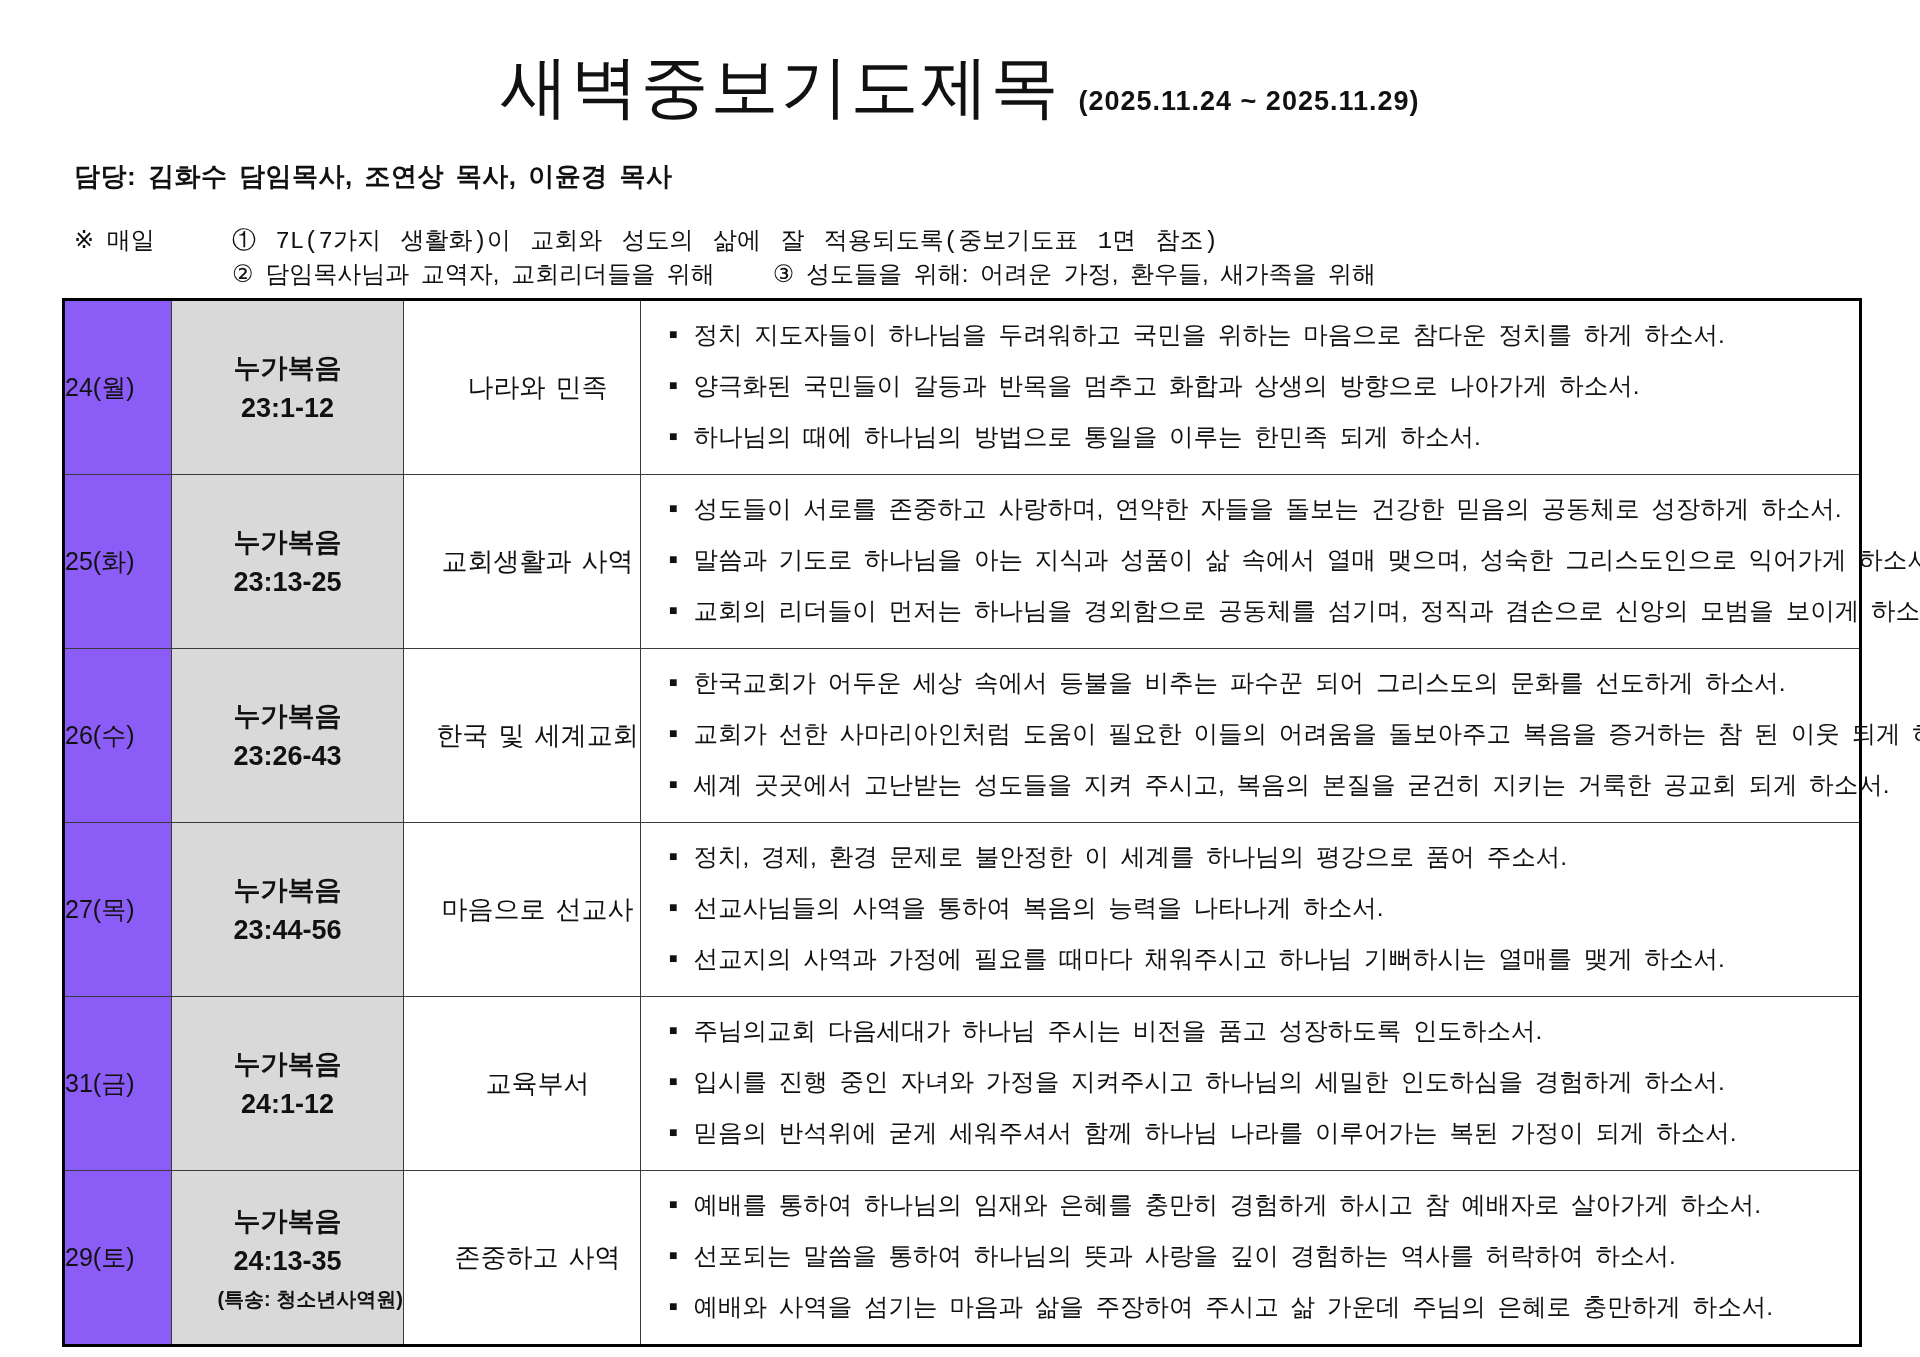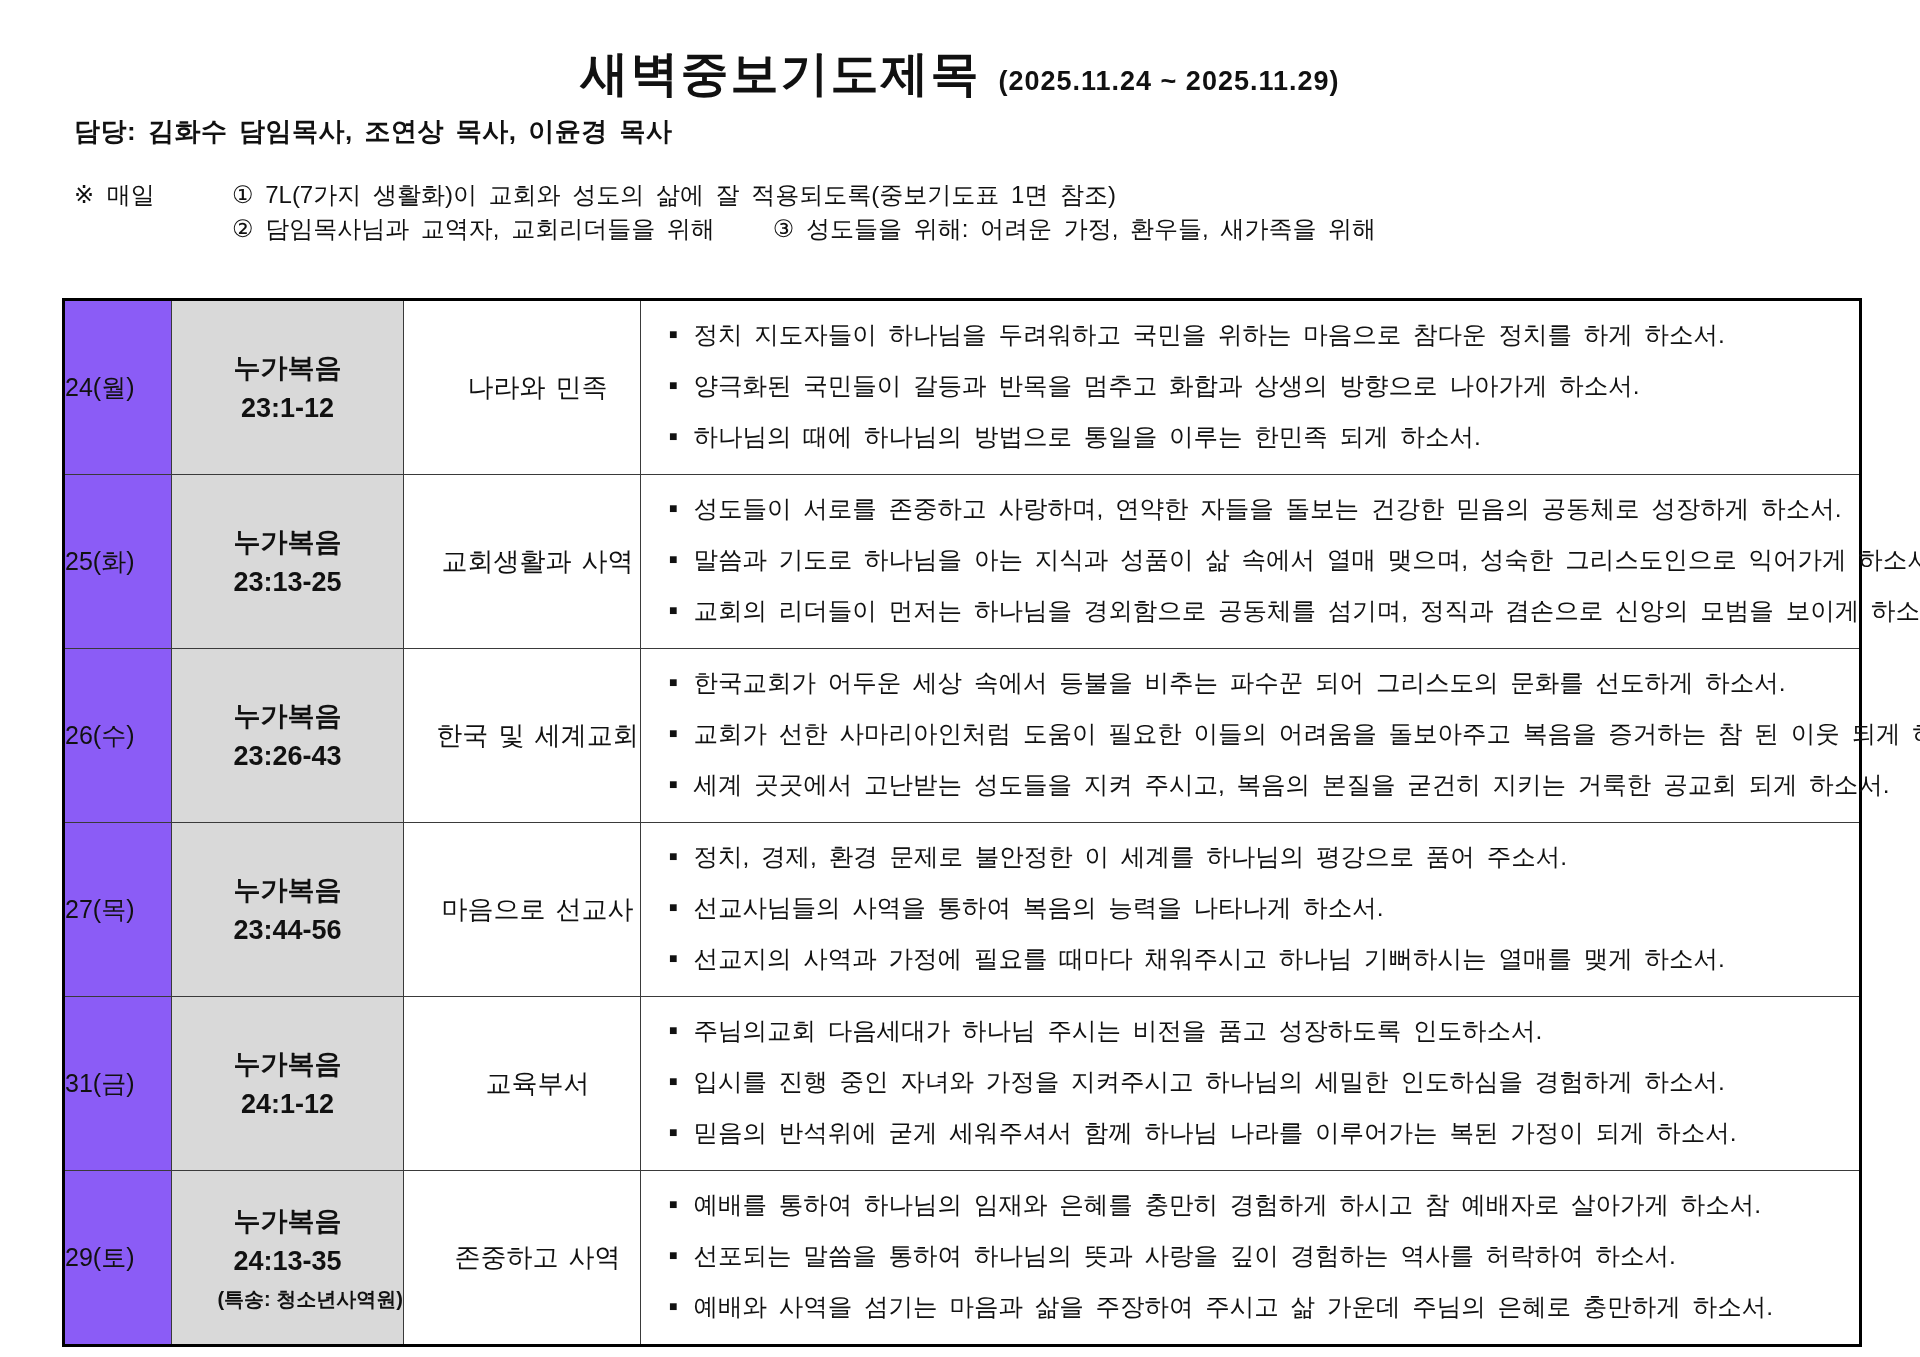--- a/index.html
+++ b/index.html
@@ -15,48 +15,48 @@
   
   .title-row {
     padding-top: 42px;
     display: flex;
     justify-content: center;
     align-items: baseline;
     gap: 18px;
     white-space: nowrap;
   }
   .doc-title {
-    font-size: 48px;
-    font-weight: 700;
+    font-size: 68px;
+    font-weight: 400;
     letter-spacing: 2px;
   }
   .doc-daterange {
     font-size: 27px;
     font-weight: 700;
     letter-spacing: 1px;
   }
   .manager-line {
-    margin: 8px 0 0 74px;
+    margin: 26px 0 0 74px;
     font-size: 26px;
     font-weight: 700;
     letter-spacing: 0.5px;
     word-spacing: 4px;
   }
   .daily {
     margin: 30px 0 0 74px;
     display: flex;
     align-items: flex-start;
   }
   .daily-marker {
     font-size: 24px;
     width: 158px;
     word-spacing: 6px;
   }
   .daily-items { font-size: 24px; }
-  .daily-line1 { word-spacing: 5px; }
+  .daily-line1 { word-spacing: 5px; font-family: Liberation Mono, monospace; }
   .daily-line2 {
     margin-top: 2px;
     display: flex;
     gap: 58px;
     word-spacing: 5px;
   }
 
   
   table.prayer-table {
     position: absolute;

